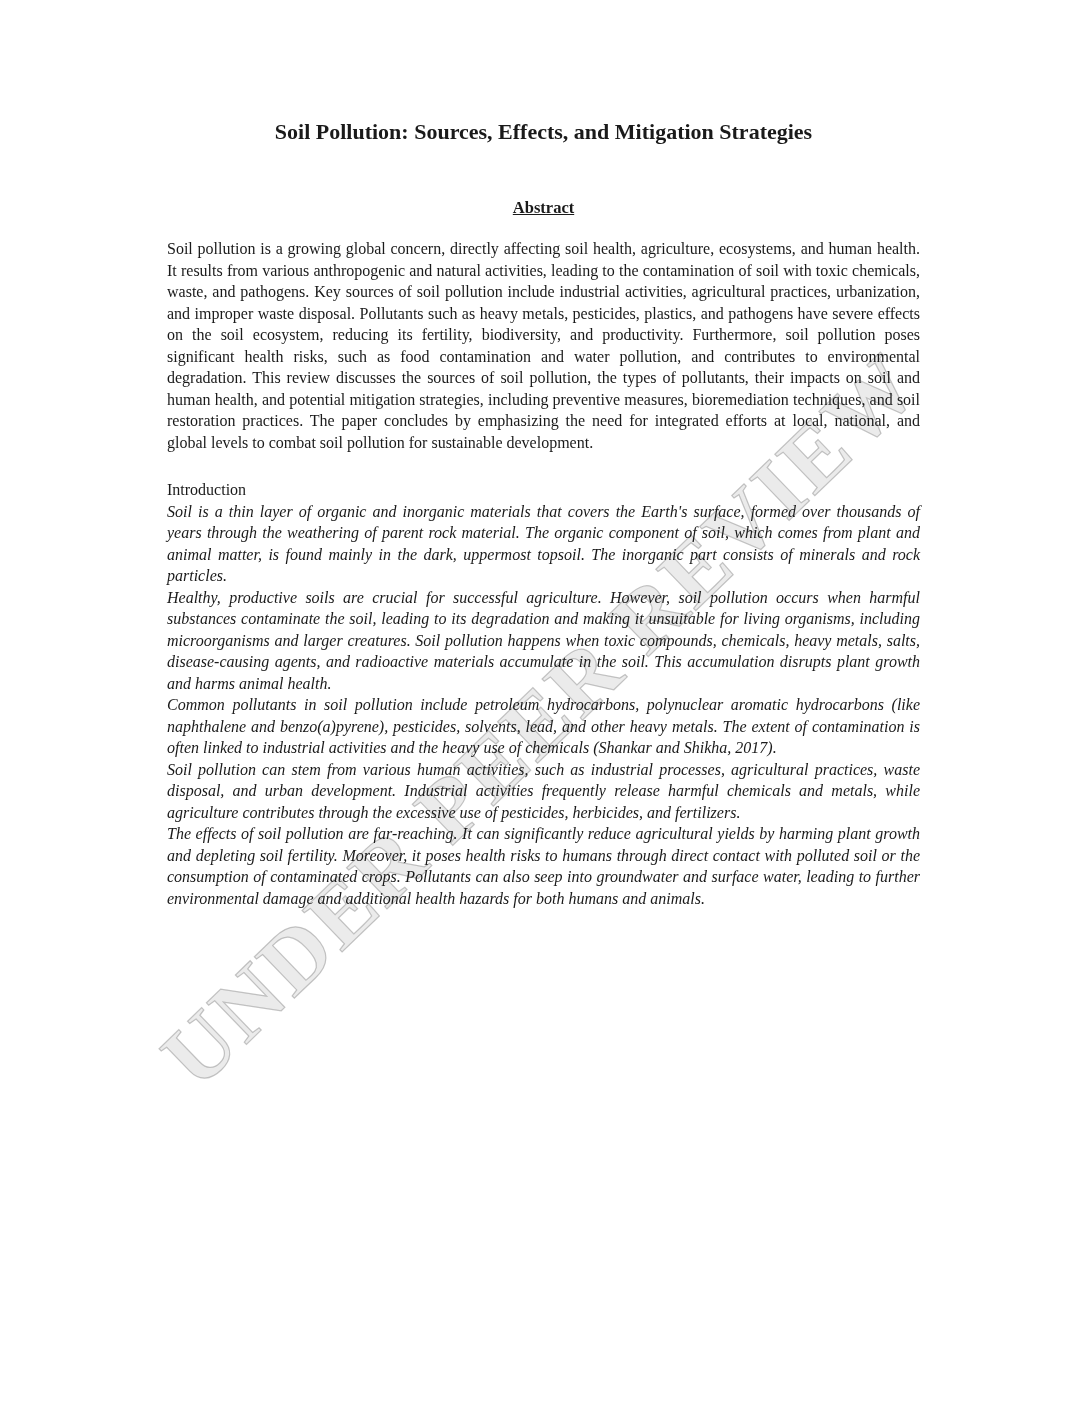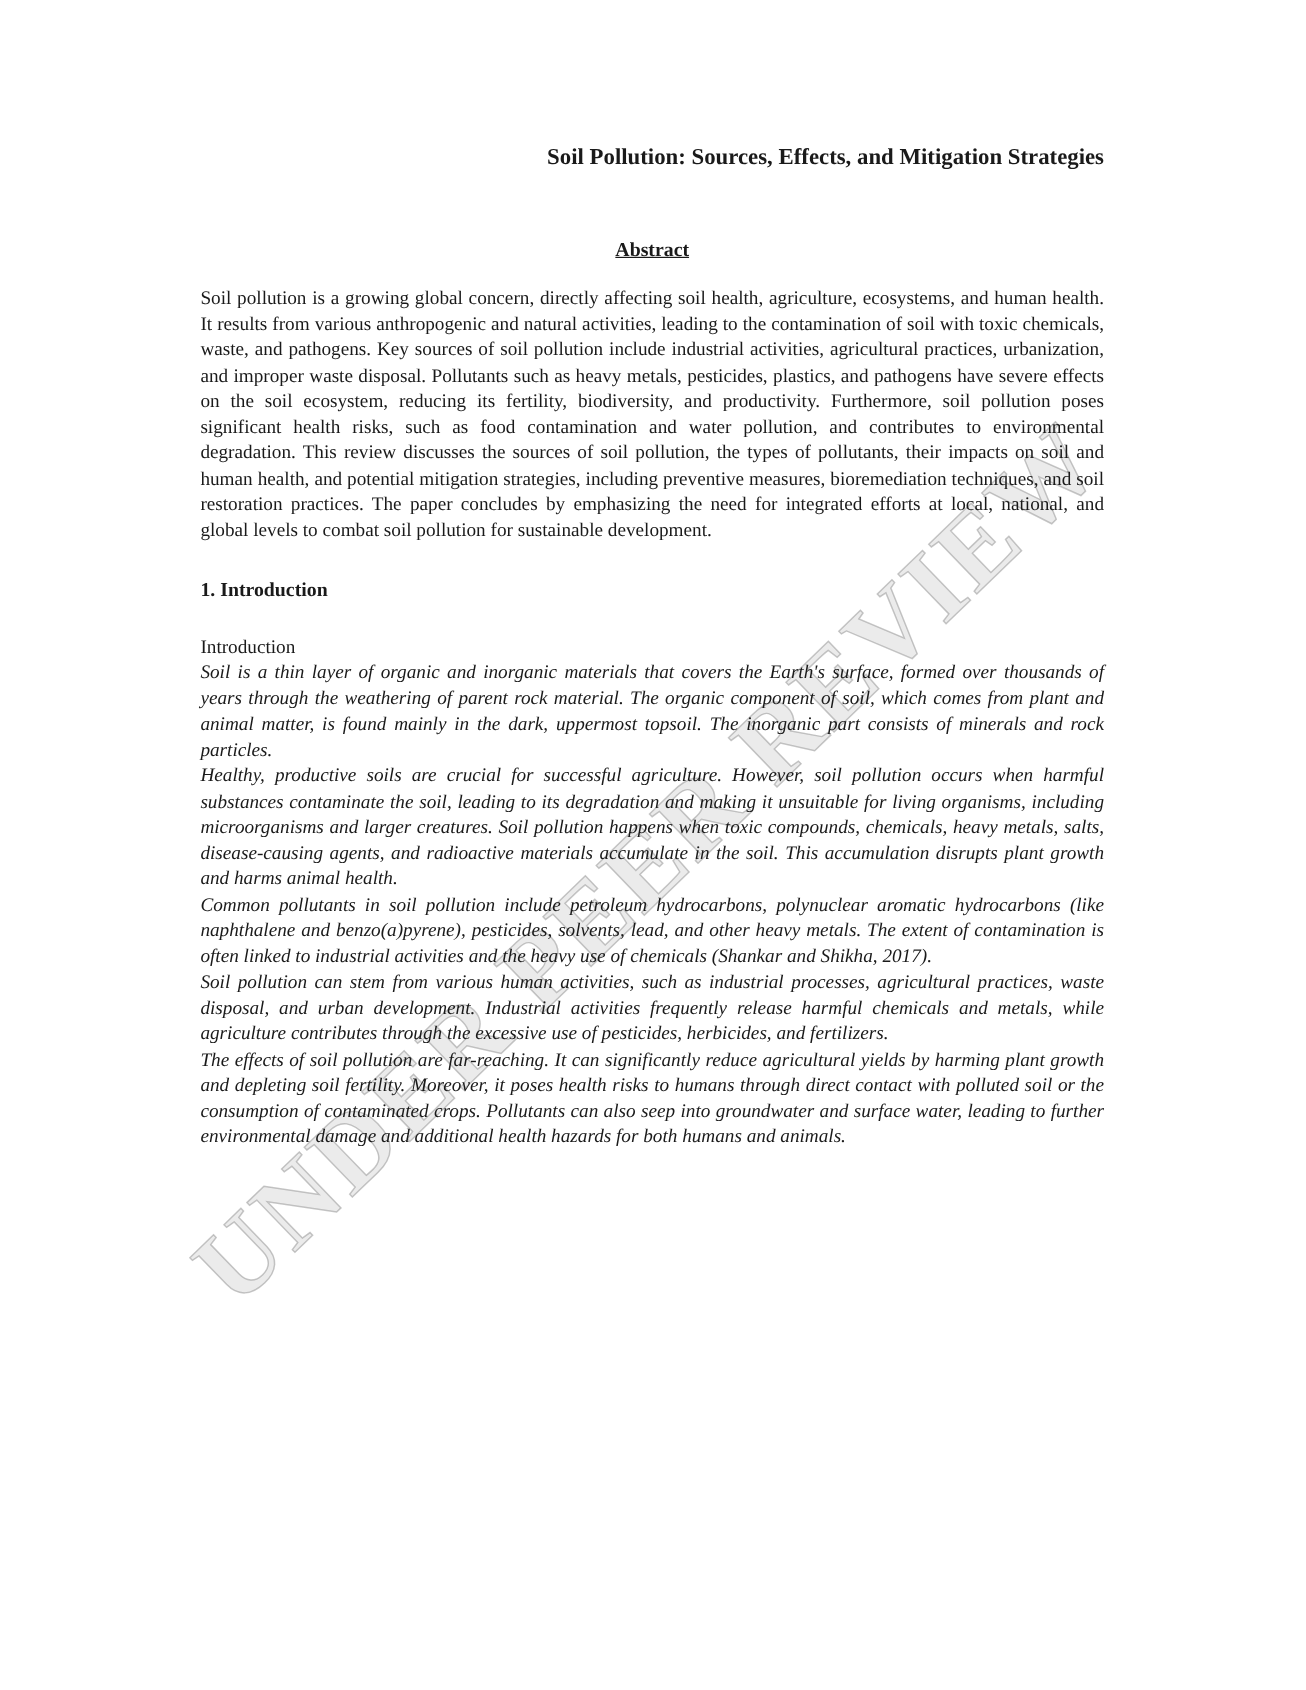--- a/index.html
+++ b/index.html
@@ -34,23 +34,23 @@
     z-index: 0;
     pointer-events: none;
     user-select: none;
   }
   .content {
     position: relative;
     z-index: 1;
     padding: 120px 168px 0 167px;
   }
   .paper-title {
-    text-align: right;
+    text-align: center;
     font-weight: bold;
-    font-size: 19px;
+    font-size: 22px;
     line-height: 24px;
   }
   .abstract-heading {
     margin-top: 54px;
     text-align: center;
     font-weight: bold;
     font-size: 16.5px;
     text-decoration: underline;
   }
   .body-text {
@@ -93,21 +93,20 @@
 
   <div class="content">
 
     <h1 class="paper-title">Soil Pollution: Sources, Effects, and Mitigation Strategies</h1>
 
     <h2 class="abstract-heading">Abstract</h2>
 
     <p class="body-text abstract-body">Soil pollution is a growing global concern, directly affecting soil health, agriculture, ecosystems, and human health. It results from various anthropogenic and natural activities, leading to the contamination of soil with toxic chemicals, waste, and pathogens. Key sources of soil pollution include industrial activities, agricultural practices, urbanization, and improper waste disposal. Pollutants such as heavy metals, pesticides, plastics, and pathogens have severe effects on the soil ecosystem, reducing its fertility, biodiversity, and productivity. Furthermore, soil pollution poses significant health risks, such as food contamination and water pollution, and contributes to environmental degradation. This review discusses the sources of soil pollution, the types of pollutants, their impacts on soil and human health, and potential mitigation strategies, including preventive measures, bioremediation techniques, and soil restoration practices. The paper concludes by emphasizing the need for integrated efforts at local, national, and global levels to combat soil pollution for sustainable development.</p>
 
 
-    <h3 class="section-heading">1. Introduction</h3>
 
     <h4 class="sub-heading">Introduction</h4>
 
     <p class="body-text intro-paragraph">Soil is a thin layer of organic and inorganic materials that covers the Earth's surface, formed over thousands of years through the weathering of parent rock material. The organic component of soil, which comes from plant and animal matter, is found mainly in the dark, uppermost topsoil. The inorganic part consists of minerals and rock particles.</p>
 
     <p class="body-text intro-paragraph">Healthy, productive soils are crucial for successful agriculture. However, soil pollution occurs when harmful substances contaminate the soil, leading to its degradation and making it unsuitable for living organisms, including microorganisms and larger creatures. Soil pollution happens when toxic compounds, chemicals, heavy metals, salts, disease-causing agents, and radioactive materials accumulate in the soil. This accumulation disrupts plant growth and harms animal health.</p>
 
     <p class="body-text intro-paragraph">Common pollutants in soil pollution include petroleum hydrocarbons, polynuclear aromatic hydrocarbons (like naphthalene and benzo(a)pyrene), pesticides, solvents, lead, and other heavy metals. The extent of contamination is often linked to industrial activities and the heavy use of chemicals (Shankar and Shikha, 2017).</p>
 
     <p class="body-text intro-paragraph">Soil pollution can stem from various human activities, such as industrial processes, agricultural practices, waste disposal, and urban development. Industrial activities frequently release harmful chemicals and metals, while agriculture contributes through the excessive use of pesticides, herbicides, and fertilizers.</p>

